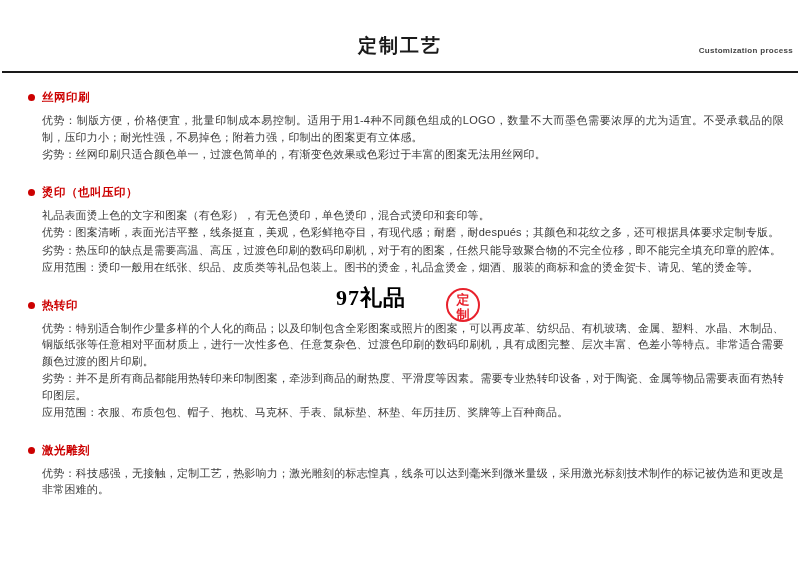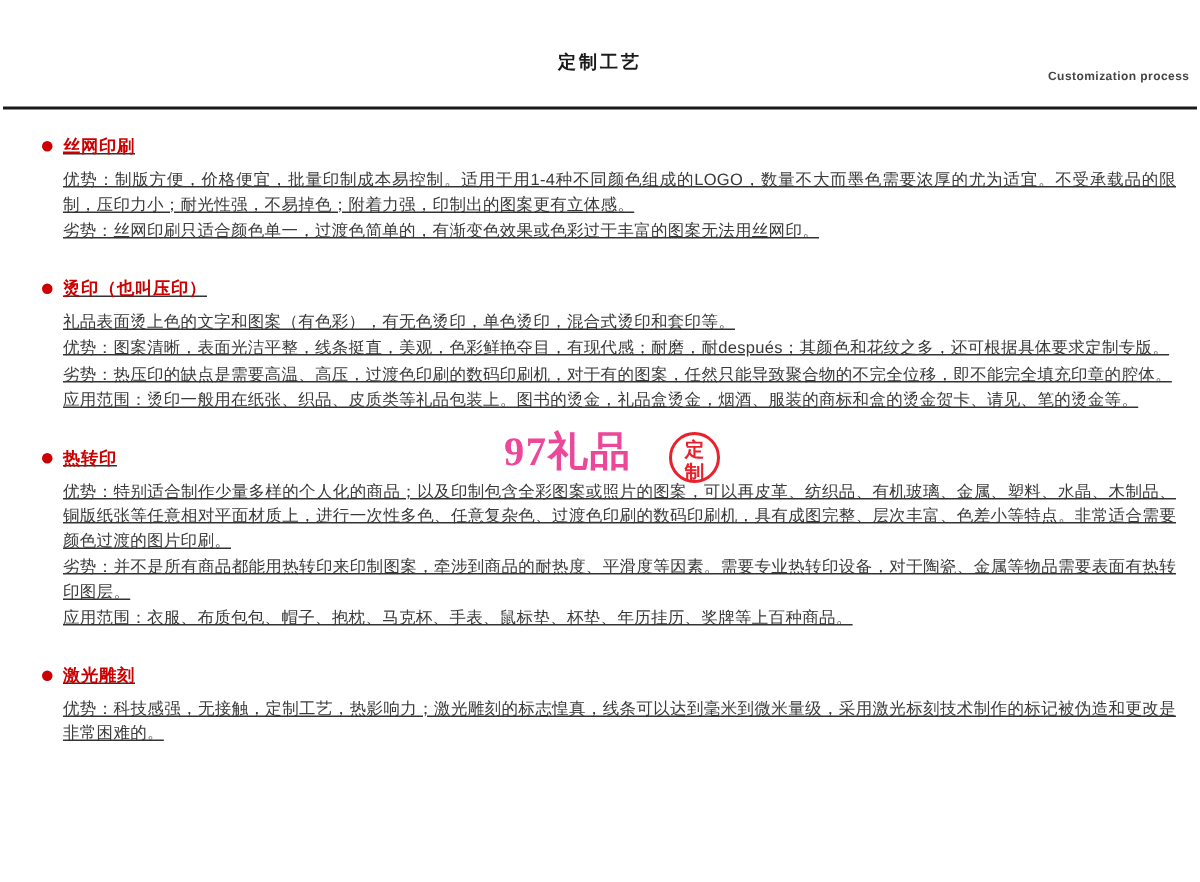--- a/index.html
+++ b/index.html
@@ -23,21 +23,21 @@
   .header {
     position: relative;
     height: 74px;
   }
   .main-title {
     position: absolute;
     left: 0;
     right: 0;
     top: 33px;
     text-align: center;
-    font-size: 12px;
+    font-size: 19px;
     font-weight: bold;
     color: #1a1a1a;
     letter-spacing: 2px;
   }
   .sub-title {
     position: absolute;
     right: 7px;
     top: 46px;
     font-size: 8px;
     font-weight: bold;
@@ -47,21 +47,20 @@
   .header-rule {
     position: absolute;
     left: 2px;
     right: 2px;
     top: 71px;
     border-top: 2px solid #1a1a1a;
   }
   
   .content {
     padding: 16px 16px 0 28px;
-    text-decoration: underline;
   }
   .section {
     margin-bottom: 22px;
   }
   .sec-head {
     display: flex;
     align-items: center;
     margin-bottom: 7px;
   }
   .bullet {
@@ -89,23 +88,23 @@
   }
   
   .watermark {
     position: absolute;
     left: 336px;
     top: 283px;
     pointer-events: none;
     z-index: 5;
   }
   .wm-text {
-    font-size: 27px;
+    font-size: 22px;
     font-weight: bold;
-    color: #ec4899;
+    color: #000000;
     letter-spacing: 1px;
     font-family: "Liberation Serif", serif;
   }
   .wm-badge {
     position: absolute;
     left: 110px;
     top: 5px;
     width: 34px;
     height: 34px;
     border: 2px solid #e8212c;

